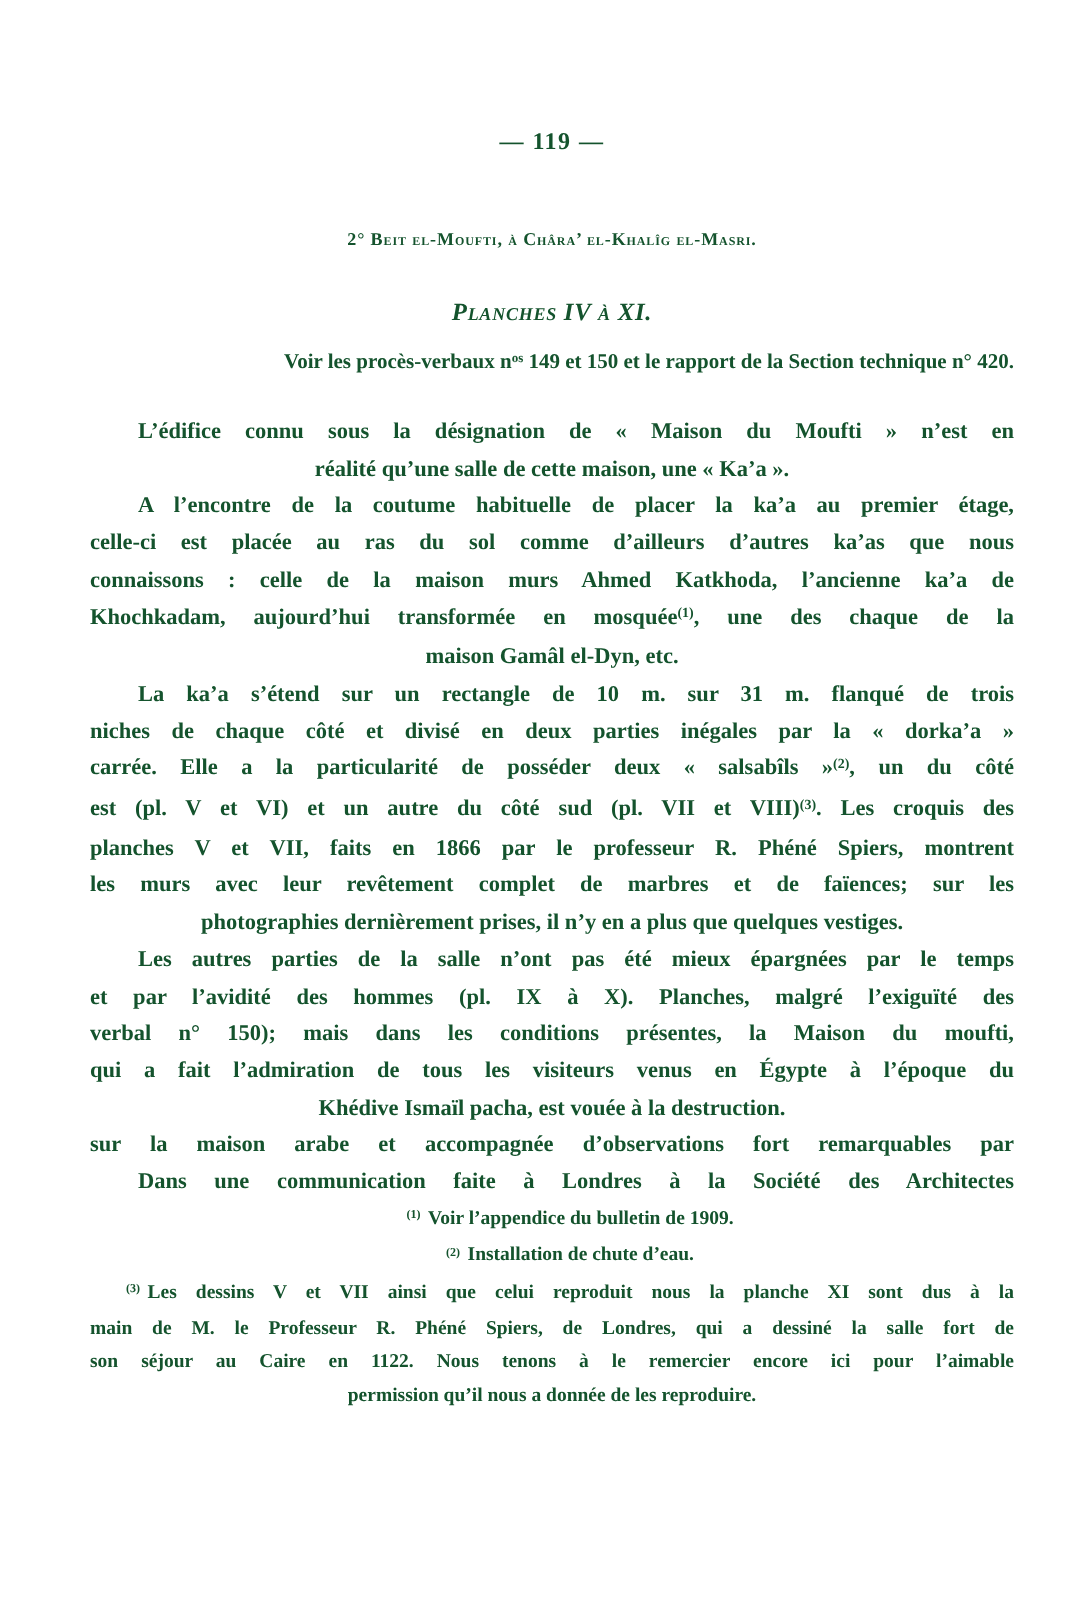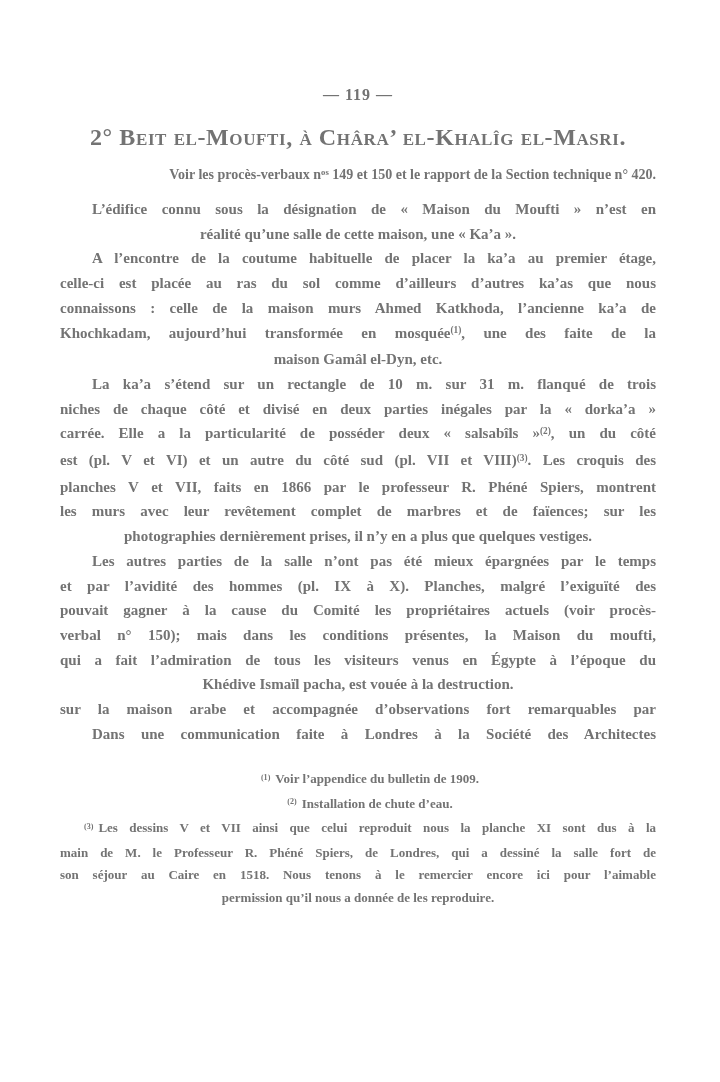--- a/index.html
+++ b/index.html
@@ -2,126 +2,125 @@
 <html><head>
 <meta charset="utf-8">
 <style>
   * { margin: 0; padding: 0; box-sizing: border-box; }
   html, body { background: #ffffff; }
   .page {
     position: relative;
     width: 720px;
     height: 1082px;
     background: #ffffff;
-    color: #737373;
+    color: #14532d;
     font-family: "Liberation Serif", serif;
     font-weight: bold;
     padding-left: 60px;
-    padding-right: 64px;
+    padding-right: 44px;
     overflow: hidden;
   }
   .pagenum {
     margin-top: 86px;
     text-align: center;
     font-size: 16px;
     letter-spacing: 1px;
   }
   .title {
-    margin-top: 20px;
+    margin-top: 48px;
     text-align: center;
-    font-size: 24px;
+    font-size: 12px;
     font-variant: small-caps;
     letter-spacing: 0.6px;
     font-weight: bold;
   }
   .subtitle {
     margin-top: 31px;
     text-align: center;
     font-size: 16.5px;
     font-style: italic;
     font-variant: small-caps;
     letter-spacing: 0.5px;
     font-weight: bold;
   }
   .refline {
     margin-top: 16px;
     text-align: right;
     font-size: 14px;
   }
   .bodytext {
-    margin-top: 14px;
+    margin-top: 26px;
     font-size: 15px;
     line-height: 24.7px;
   }
   .line { width: 100%; text-align: center; }
   .just { text-align: justify; text-align-last: justify; }
   .indent { text-indent: 32px; }
   .sup {
     font-size: 0.62em;
     vertical-align: baseline;
     position: relative;
     top: -0.45em;
   }
   .footnotes {
-    margin-top: 22px;
     font-size: 13px;
     line-height: 22.4px;
   }
   .fn-first { text-indent: 24px; }
   .fn-marker { margin-right: 5px; }
 </style>
 </head>
 <body>
 
 <div class="page">
 
   <div class="pagenum">— 119 —</div>
 
   <h1 class="title">2° Beit el-Moufti, à Châra’ el-Khalîg el-Masri.</h1>
 
+  <h2 class="subtitle">Planches IV à XI.</h2>
 
   <div class="refline"><span>Voir les procès-verbaux n</span><span class="sup">os</span><span> 149 et 150 et le rapport de la Section technique n° 420.</span></div>
 
   <div class="bodytext">
 
     <div class="line just indent">L’édifice connu sous la désignation de « Maison du Moufti » n’est en</div>
     <div class="line">réalité qu’une salle de cette maison, une « Ka’a ».</div>
 
     <div class="line just indent">A l’encontre de la coutume habituelle de placer la ka’a au premier étage,</div>
     <div class="line just">celle-ci est placée au ras du sol comme d’ailleurs d’autres ka’as que nous</div>
     <div class="line just">connaissons : celle de la maison murs Ahmed Katkhoda, l’ancienne ka’a de</div>
-    <div class="line just"><span>Khochkadam, aujourd’hui transformée en mosquée</span><span class="sup">(1)</span><span>, une des faite de la</span></div>
+    <div class="line just"><span>Khochkadam, aujourd’hui transformée en mosquée</span><span class="sup">(1)</span><span>, une des chaque de la</span></div>
     <div class="line">maison Gamâl el-Dyn, etc.</div>
 
     <div class="line just indent">La ka’a s’étend sur un rectangle de 10 m. sur 31 m. flanqué de trois</div>
     <div class="line just">niches de chaque côté et divisé en deux parties inégales par la « dorka’a »</div>
     <div class="line just"><span>carrée. Elle a la particularité de posséder deux « salsabîls »</span><span class="sup">(2)</span><span>, un du côté</span></div>
     <div class="line just"><span>est (pl. V et VI) et un autre du côté sud (pl. VII et VIII)</span><span class="sup">(3)</span><span>. Les croquis des</span></div>
     <div class="line just">planches V et VII, faits en 1866 par le professeur R. Phéné Spiers, montrent</div>
     <div class="line just">les murs avec leur revêtement complet de marbres et de faïences; sur les</div>
     <div class="line">photographies dernièrement prises, il n’y en a plus que quelques vestiges.</div>
 
     <div class="line just indent">Les autres parties de la salle n’ont pas été mieux épargnées par le temps</div>
     <div class="line just">et par l’avidité des hommes (pl. IX à X). Planches, malgré l’exiguïté des</div>
-    <div class="line just">pouvait gagner à la cause du Comité les propriétaires actuels (voir procès-</div>
     <div class="line just">verbal n° 150); mais dans les conditions présentes, la Maison du moufti,</div>
     <div class="line just">qui a fait l’admiration de tous les visiteurs venus en Égypte à l’époque du</div>
     <div class="line">Khédive Ismaïl pacha, est vouée à la destruction.</div>
 
     <div class="line just">sur la maison arabe et accompagnée d’observations fort remarquables par</div>
     <div class="line just indent">Dans une communication faite à Londres à la Société des Architectes</div>
 
   </div>
 
   <div class="footnotes">
 
     <div class="line fn-first"><span class="sup fn-marker">(1)</span><span>Voir l’appendice du bulletin de 1909.</span></div>
 
     <div class="line fn-first"><span class="sup fn-marker">(2)</span><span>Installation de chute d’eau.</span></div>
 
     <div class="line fn-first just"><span class="sup fn-marker">(3)</span><span>Les dessins V et VII ainsi que celui reproduit nous la planche XI sont dus à la</span></div>
     <div class="line just">main de M. le Professeur R. Phéné Spiers, de Londres, qui a dessiné la salle fort de</div>
-    <div class="line just">son séjour au Caire en 1518. Nous tenons à le remercier encore ici pour l’aimable</div>
+    <div class="line just">son séjour au Caire en 1122. Nous tenons à le remercier encore ici pour l’aimable</div>
     <div class="line">permission qu’il nous a donnée de les reproduire.</div>
 
   </div>
 
 </div>
 
 </body></html>

